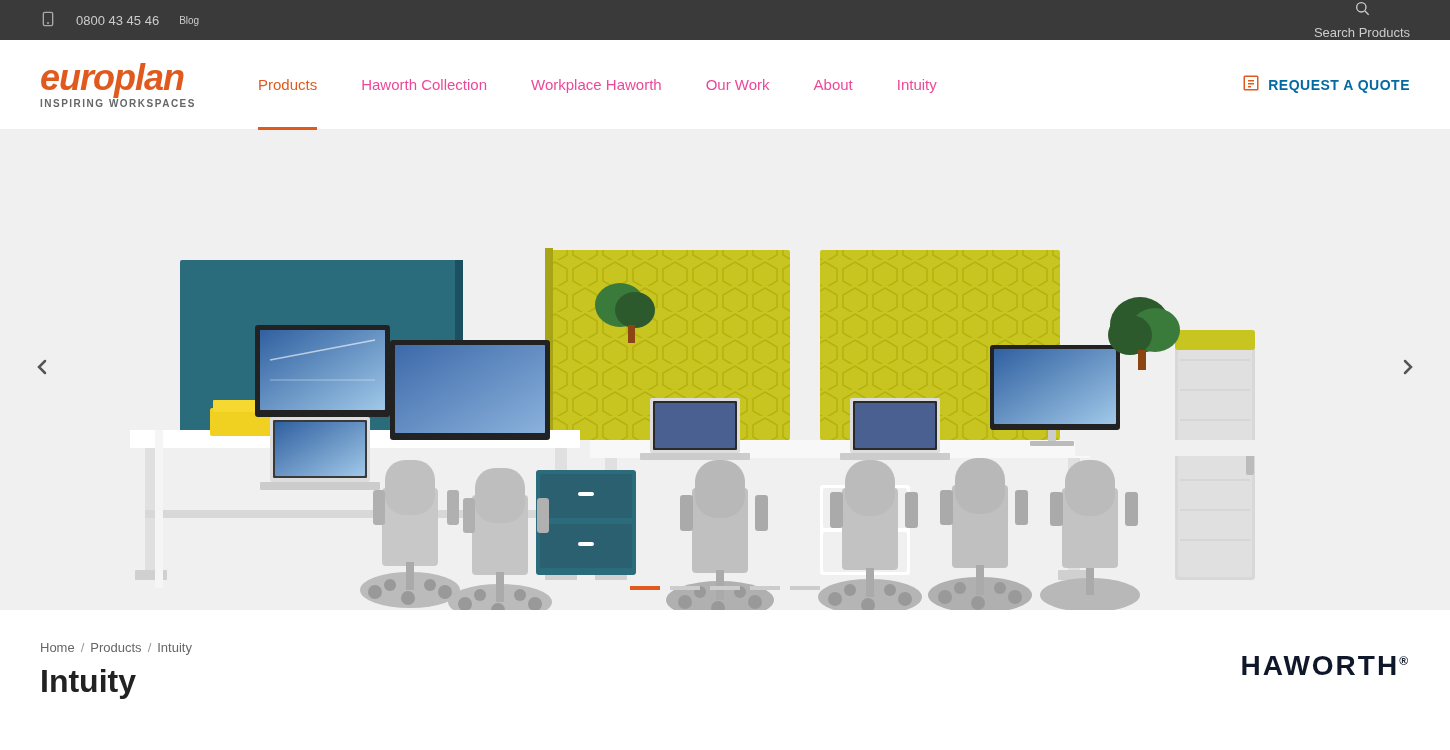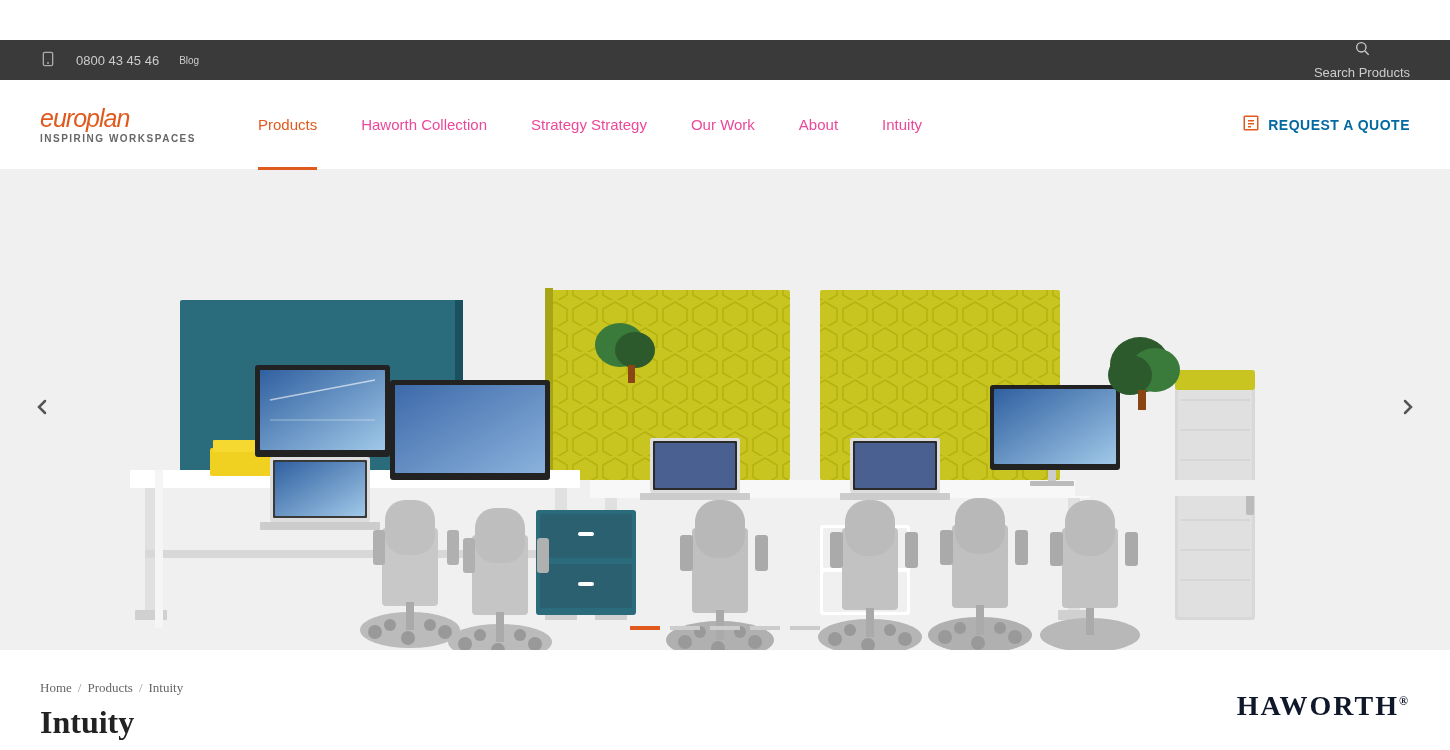--- a/index.html
+++ b/index.html
@@ -6,21 +6,20 @@
     body { font-family: Arial, Helvetica, sans-serif; background: #fff; width: 1450px; }
 
     
     .top-bar {
       background: #3a3a3a;
       height: 40px;
       display: flex;
       align-items: center;
       justify-content: space-between;
       padding: 0 40px;
-      margin-top: 40px;
     }
     .top-bar-left {
       display: flex;
       align-items: center;
       gap: 20px;
       color: #ccc;
       font-size: 13px;
     }
     .top-bar-right {
       display: flex;
@@ -44,22 +43,22 @@
       display: flex;
       align-items: center;
       margin-right: 40px;
       text-decoration: none;
     }
     .logo-text {
       display: flex;
       flex-direction: column;
     }
     .logo-europlan {
-      font-size: 25px;
-      font-weight: normal;
+      font-size: 36px;
+      font-weight: bold;
       color: #e05a1e;
       font-style: italic;
       letter-spacing: -1px;
       line-height: 1;
     }
     .logo-subtitle {
       font-size: 10px;
       color: #666;
       letter-spacing: 1.5px;
       font-weight: bold;
@@ -166,21 +165,20 @@
     .dot.active {
       background: #e05a1e;
     }
 
     
     .below-hero {
       padding: 30px 40px 20px;
       display: flex;
       justify-content: space-between;
       align-items: flex-start;
-      font-family: Liberation Serif, serif;
     }
     .breadcrumb {
       font-size: 13px;
       color: #666;
       display: flex;
       gap: 6px;
       align-items: center;
     }
     .breadcrumb a { color: #666; text-decoration: none; }
     .breadcrumb-sep { color: #999; }
@@ -232,21 +230,21 @@
       <span class="logo-europlan">europlan</span>
       <span class="logo-subtitle">
         <span>INSPIRING</span>&nbsp;<span>WORKSPACES</span>
       </span>
     </div>
   </a>
 
   <nav class="nav">
     <a class="nav-item active" href="#">Products</a>
     <a class="nav-item" href="#">Haworth Collection</a>
-    <a class="nav-item" href="#">Strategy Strategy</a>
+    <a class="nav-item" href="#">Workplace Haworth</a>
     <a class="nav-item" href="#">Our Work</a>
     <a class="nav-item" href="#">About</a>
     <a class="nav-item" href="#">Intuity</a>
     <button class="request-quote">
       <span>
         <svg width="18" height="18" viewBox="0 0 24 24" fill="none" stroke="#e05a1e" stroke-width="2">
           <rect x="3" y="3" width="18" height="18" rx="1"></rect>
           <line x1="8" y1="9" x2="16" y2="9"></line>
           <line x1="8" y1="13" x2="16" y2="13"></line>
           <line x1="8" y1="17" x2="12" y2="17"></line>

